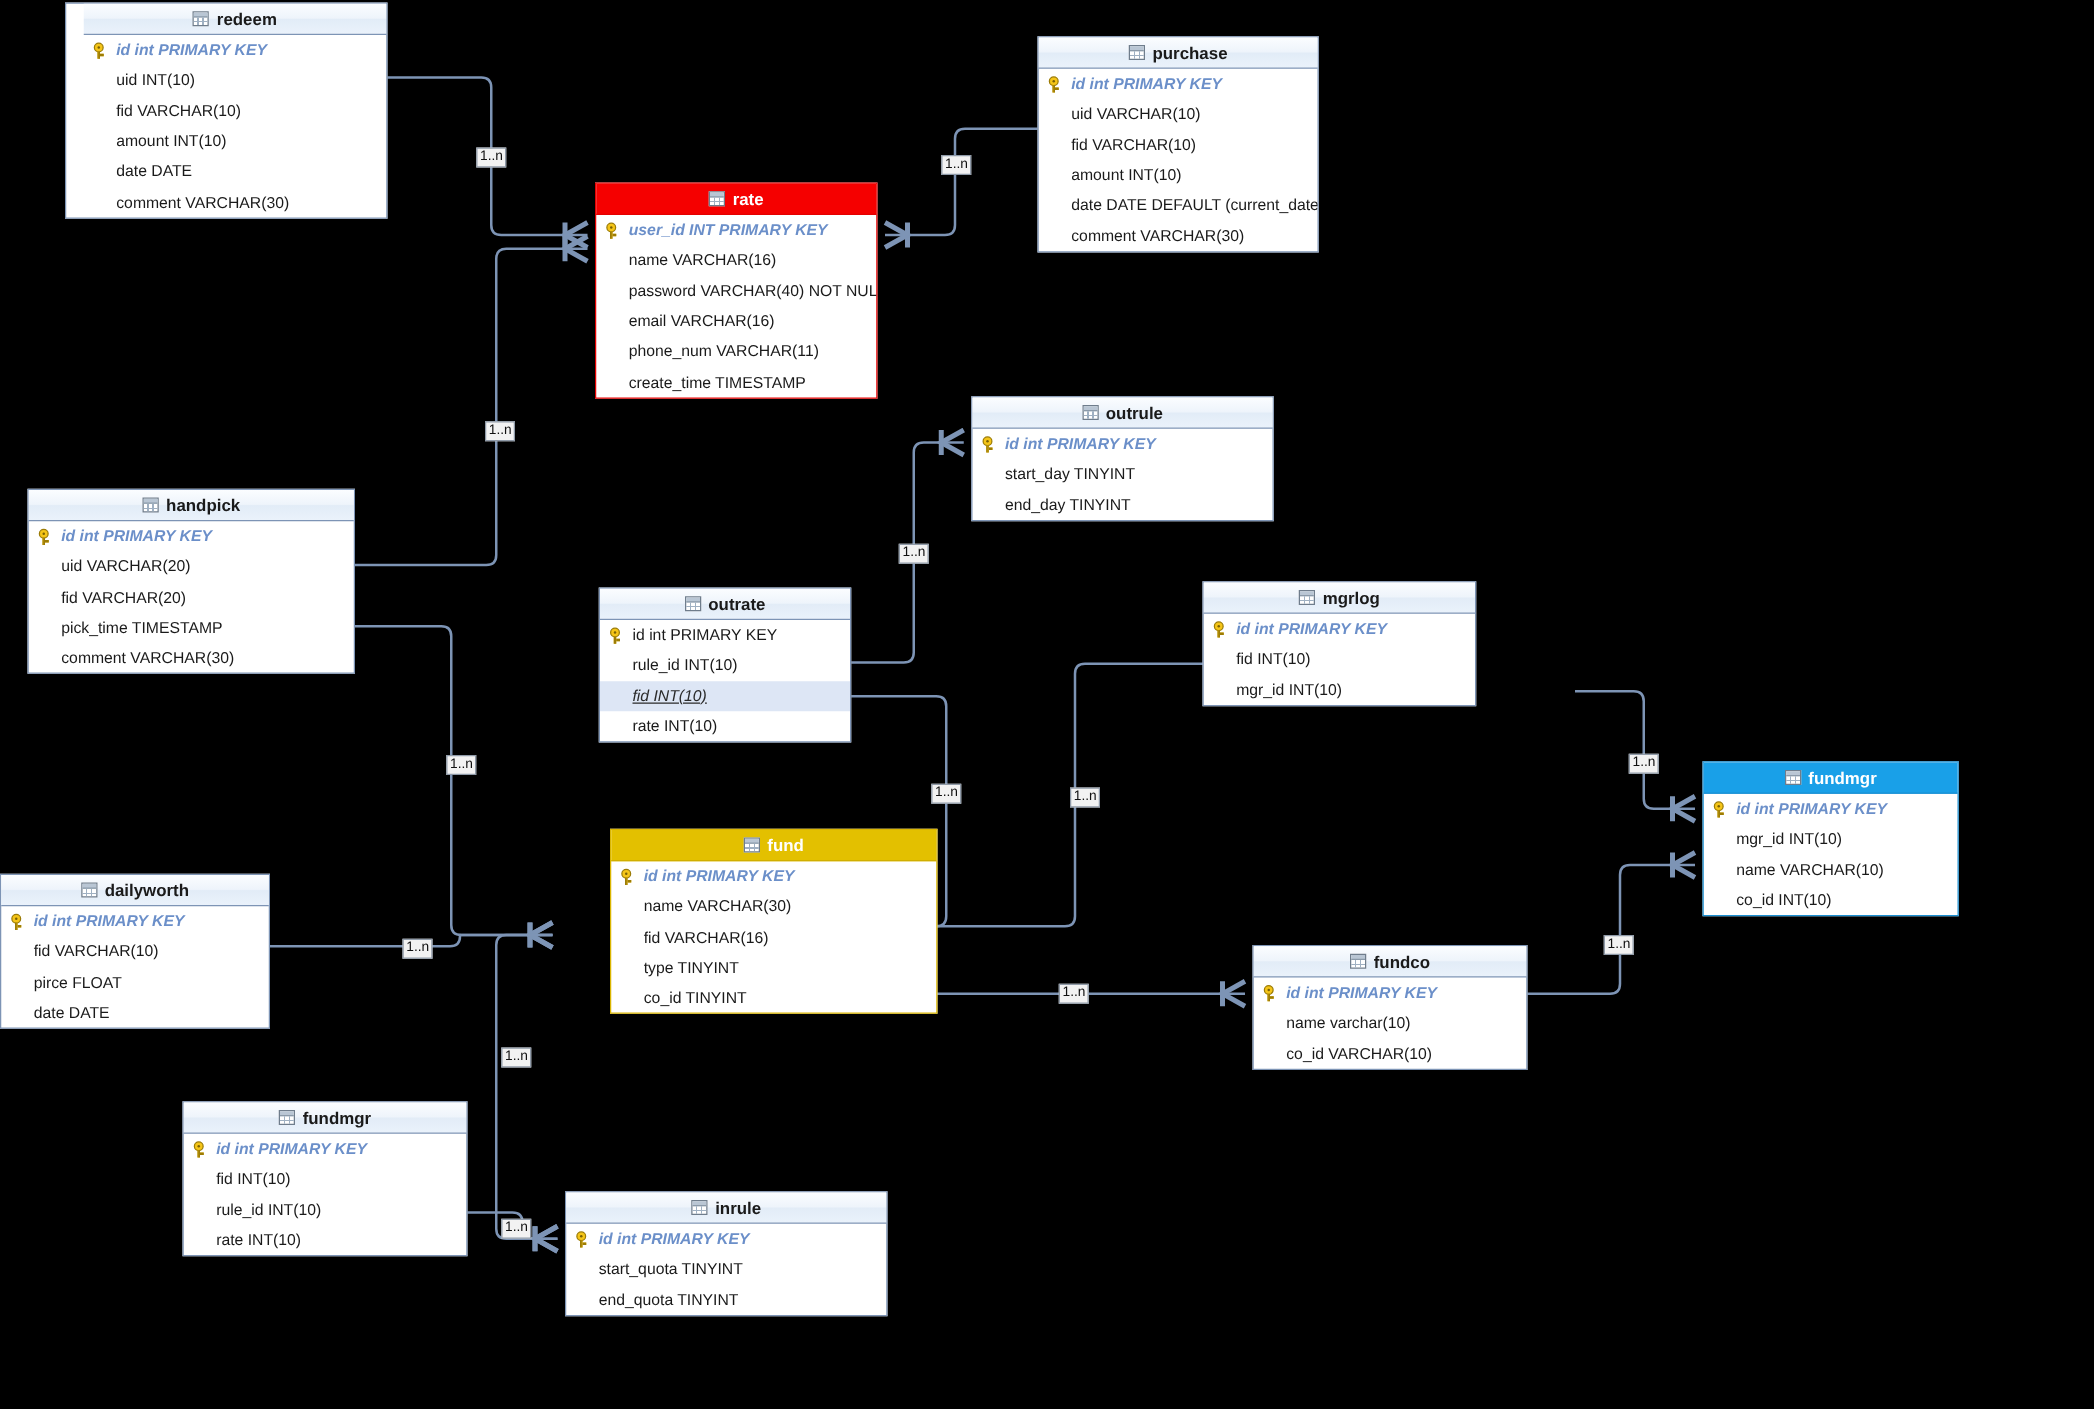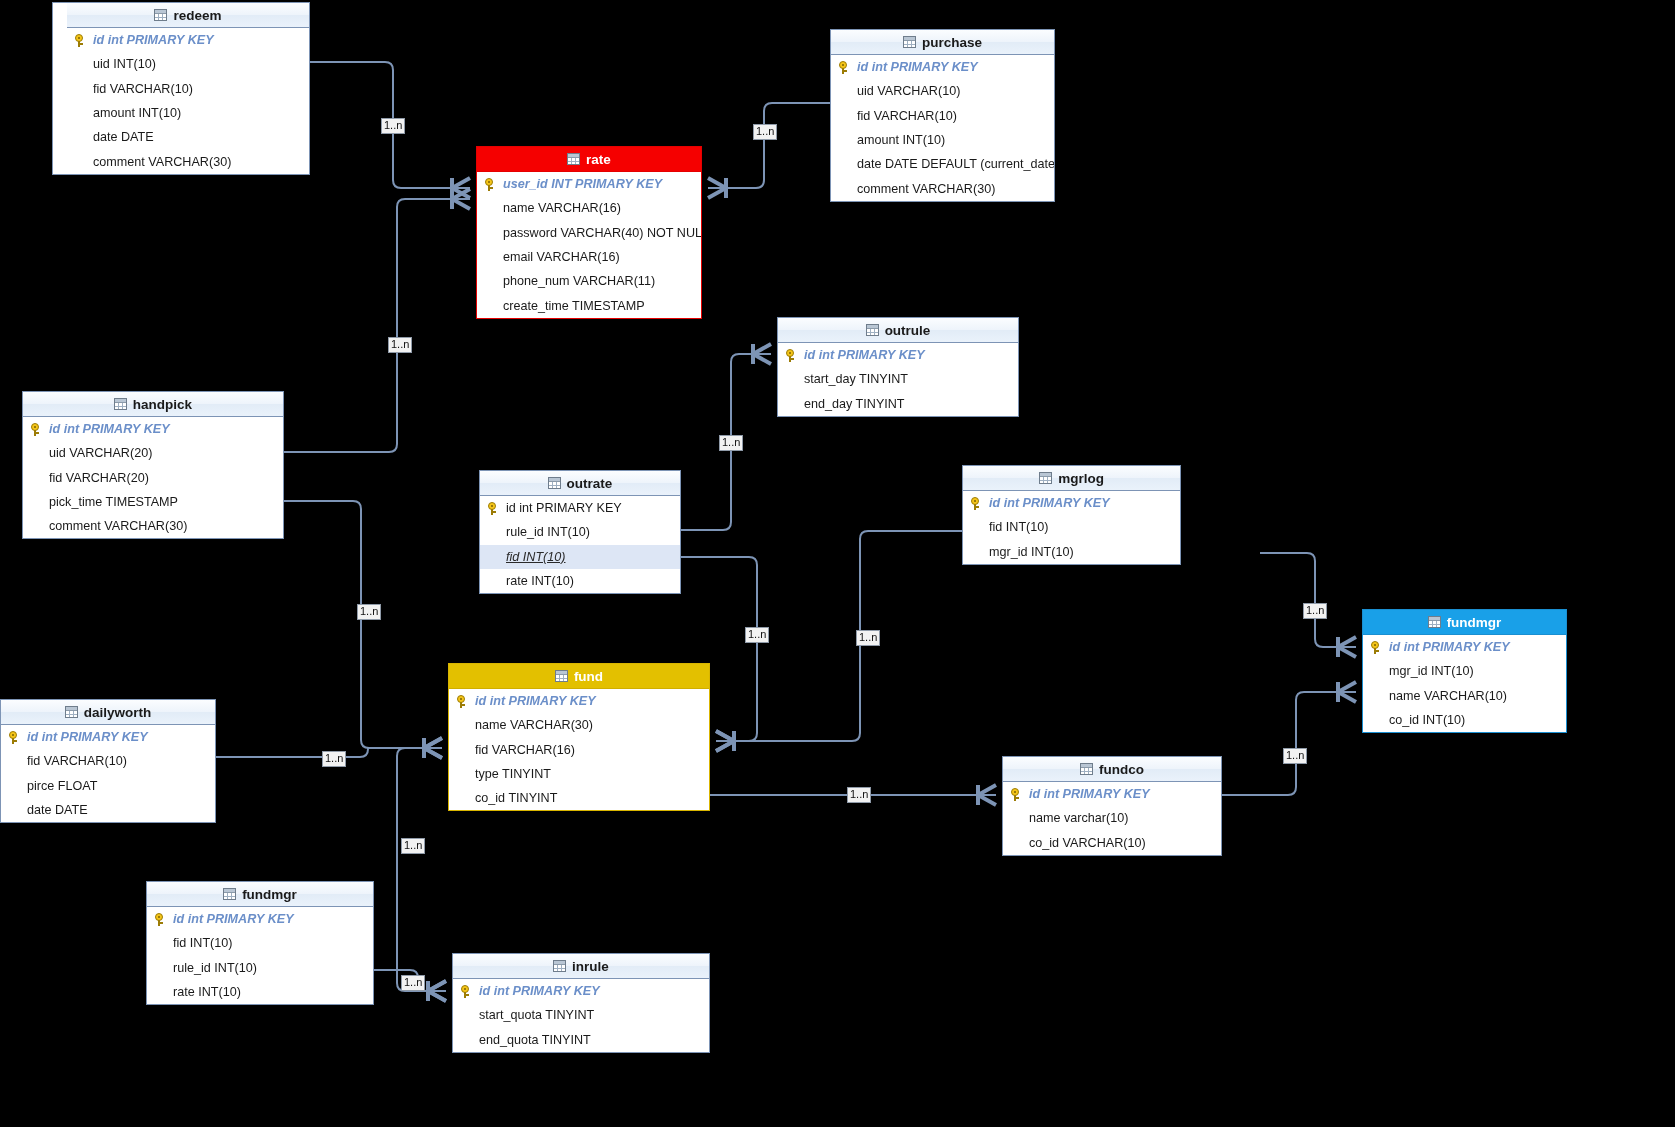--- a/index.html
+++ b/index.html
@@ -49,21 +49,21 @@
     gap:6px;
     font-size:13.5px;
     font-weight:bold;
     color:#1a1a1a;
     background:linear-gradient(to bottom,#fbfdff 0%,#eef4fb 48%,#e2ecf7 52%,#eaf2fb 100%);
     border-bottom:1px solid #7d94b5;
     box-sizing:border-box;
   }
   .tbl.accent-red{border-color:#e50000;}
   .tbl.accent-red .hdr{background:#f50000;color:#ffffff;border-bottom-color:#e50000;}
-  .tbl.accent-gold{border-color:#d9b500;}
+  .tbl.accent-gold{border-color:#d9b500;margin-left:40px;}
   .tbl.accent-gold .hdr{background:#e3c000;color:#ffffff;border-bottom-color:#d0ae00;}
   .tbl.accent-blue{border-color:#1a8fd1;}
   .tbl.accent-blue .hdr{background:#19a0e8;color:#ffffff;border-bottom-color:#1a8fd1;}
 
   .grid-icon{
     width:13px;height:12px;
     display:inline-block;
     position:relative;
     background:#ffffff;
     border:1px solid #6f7d8c;

